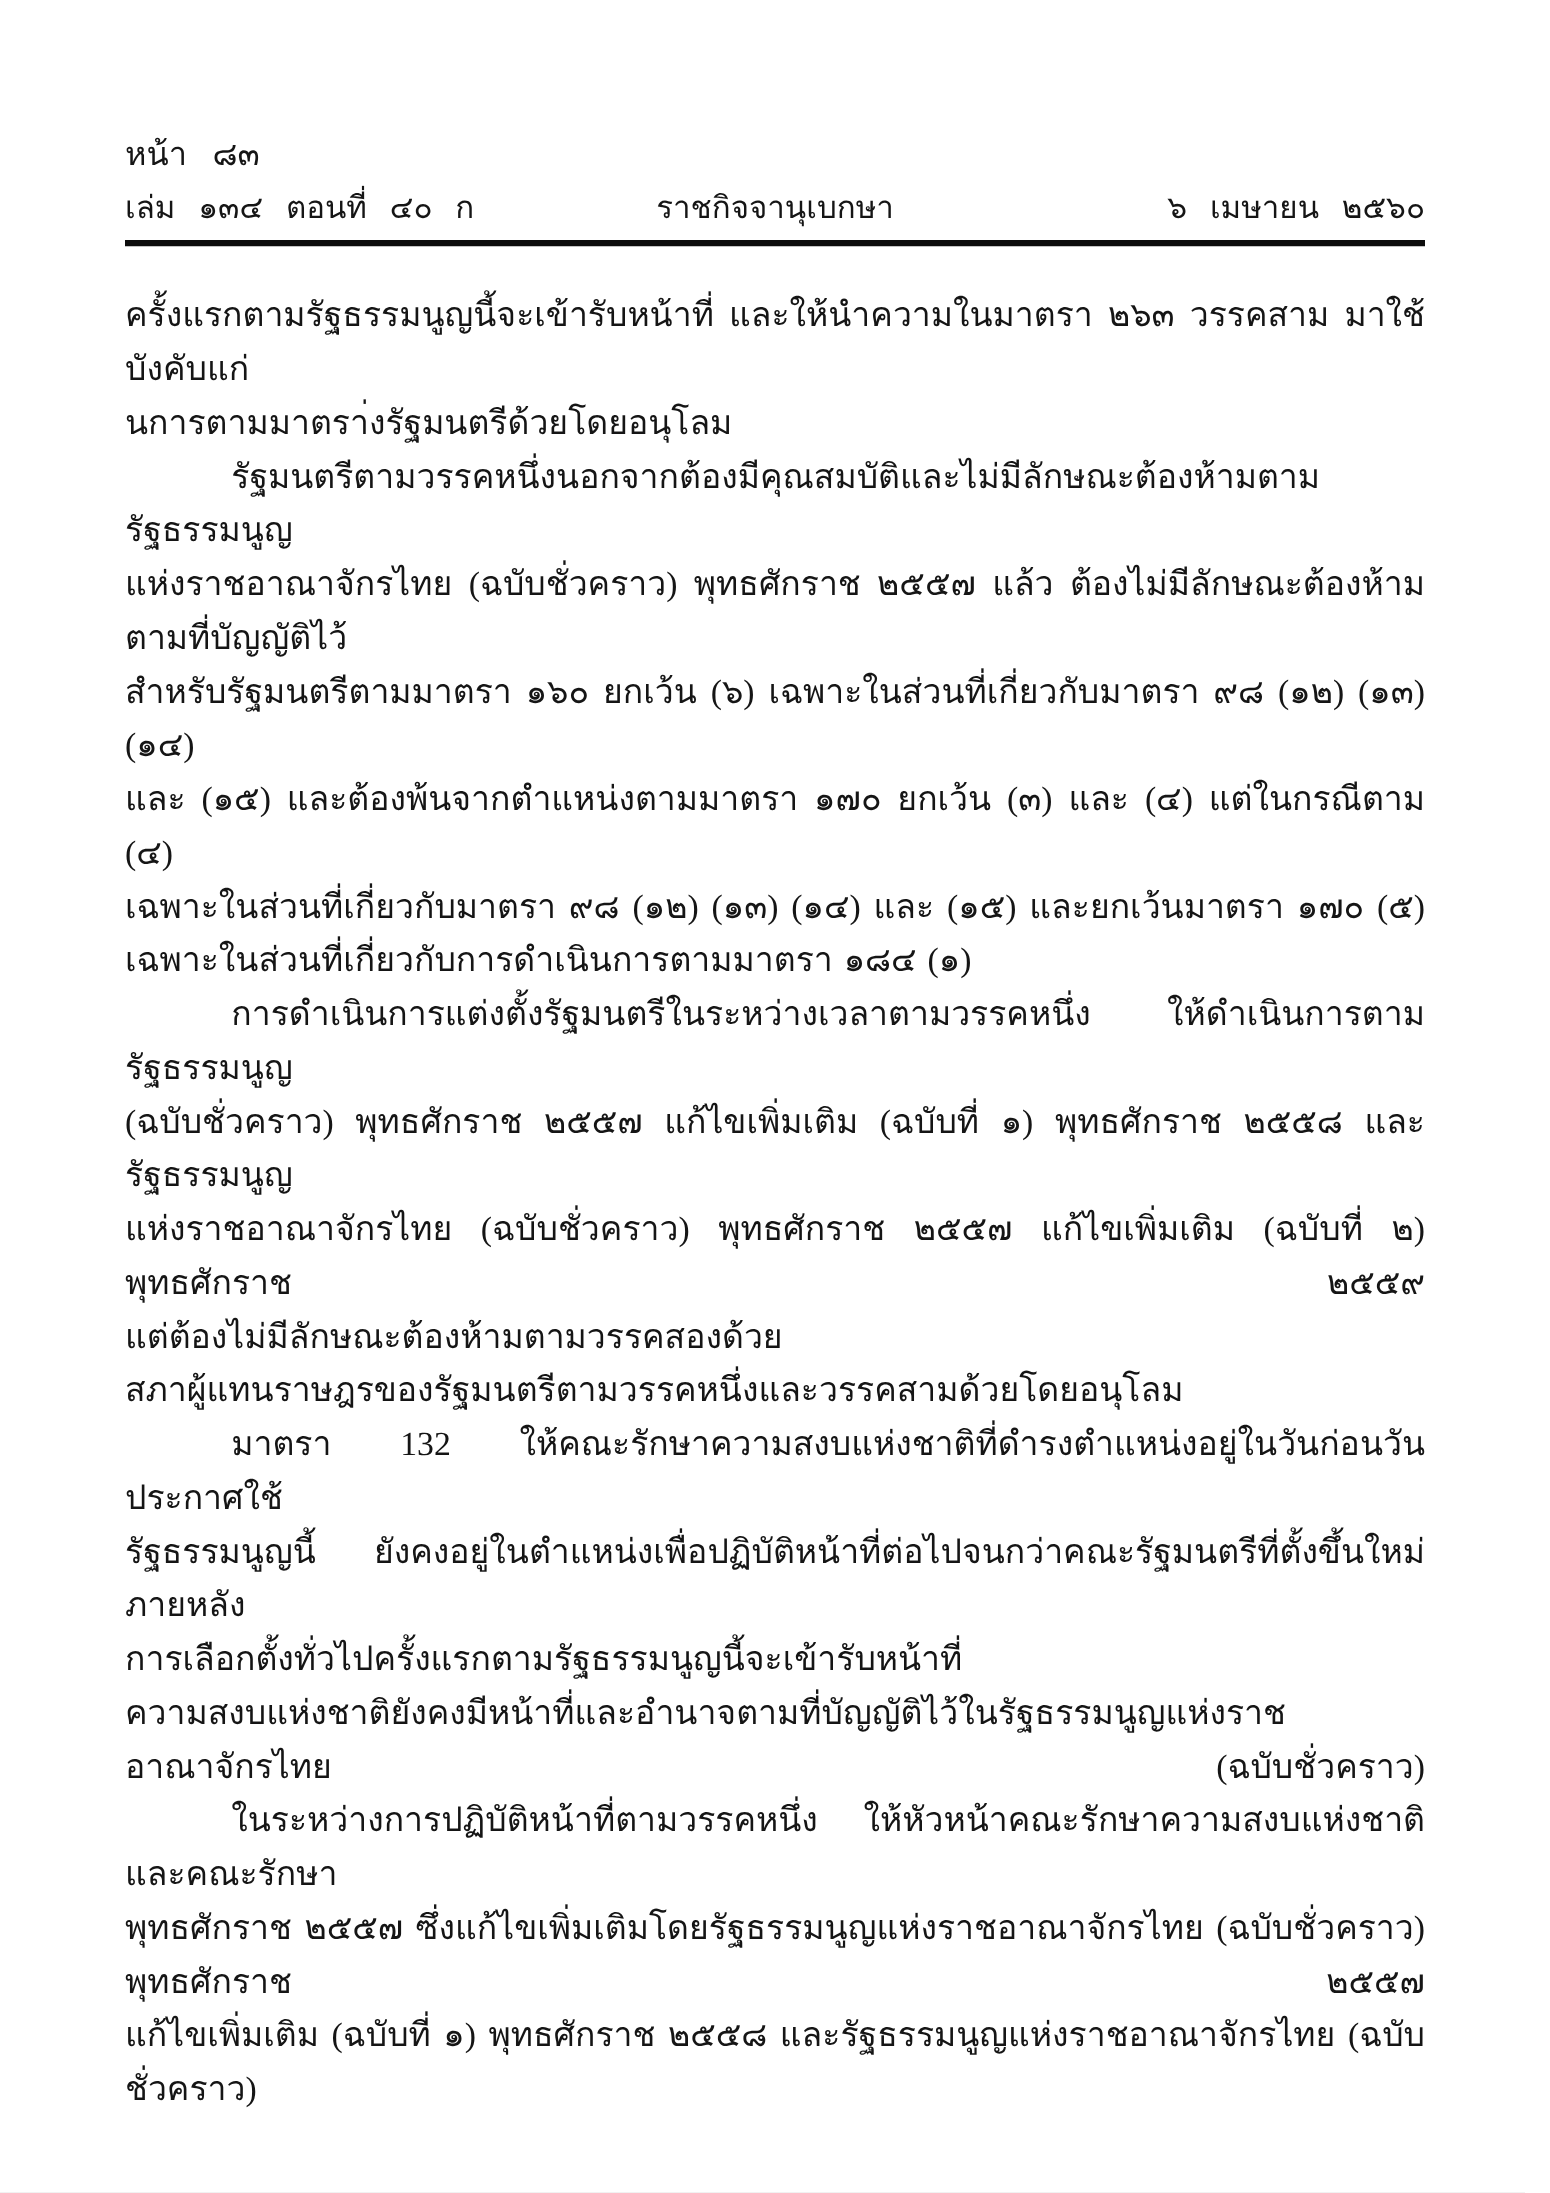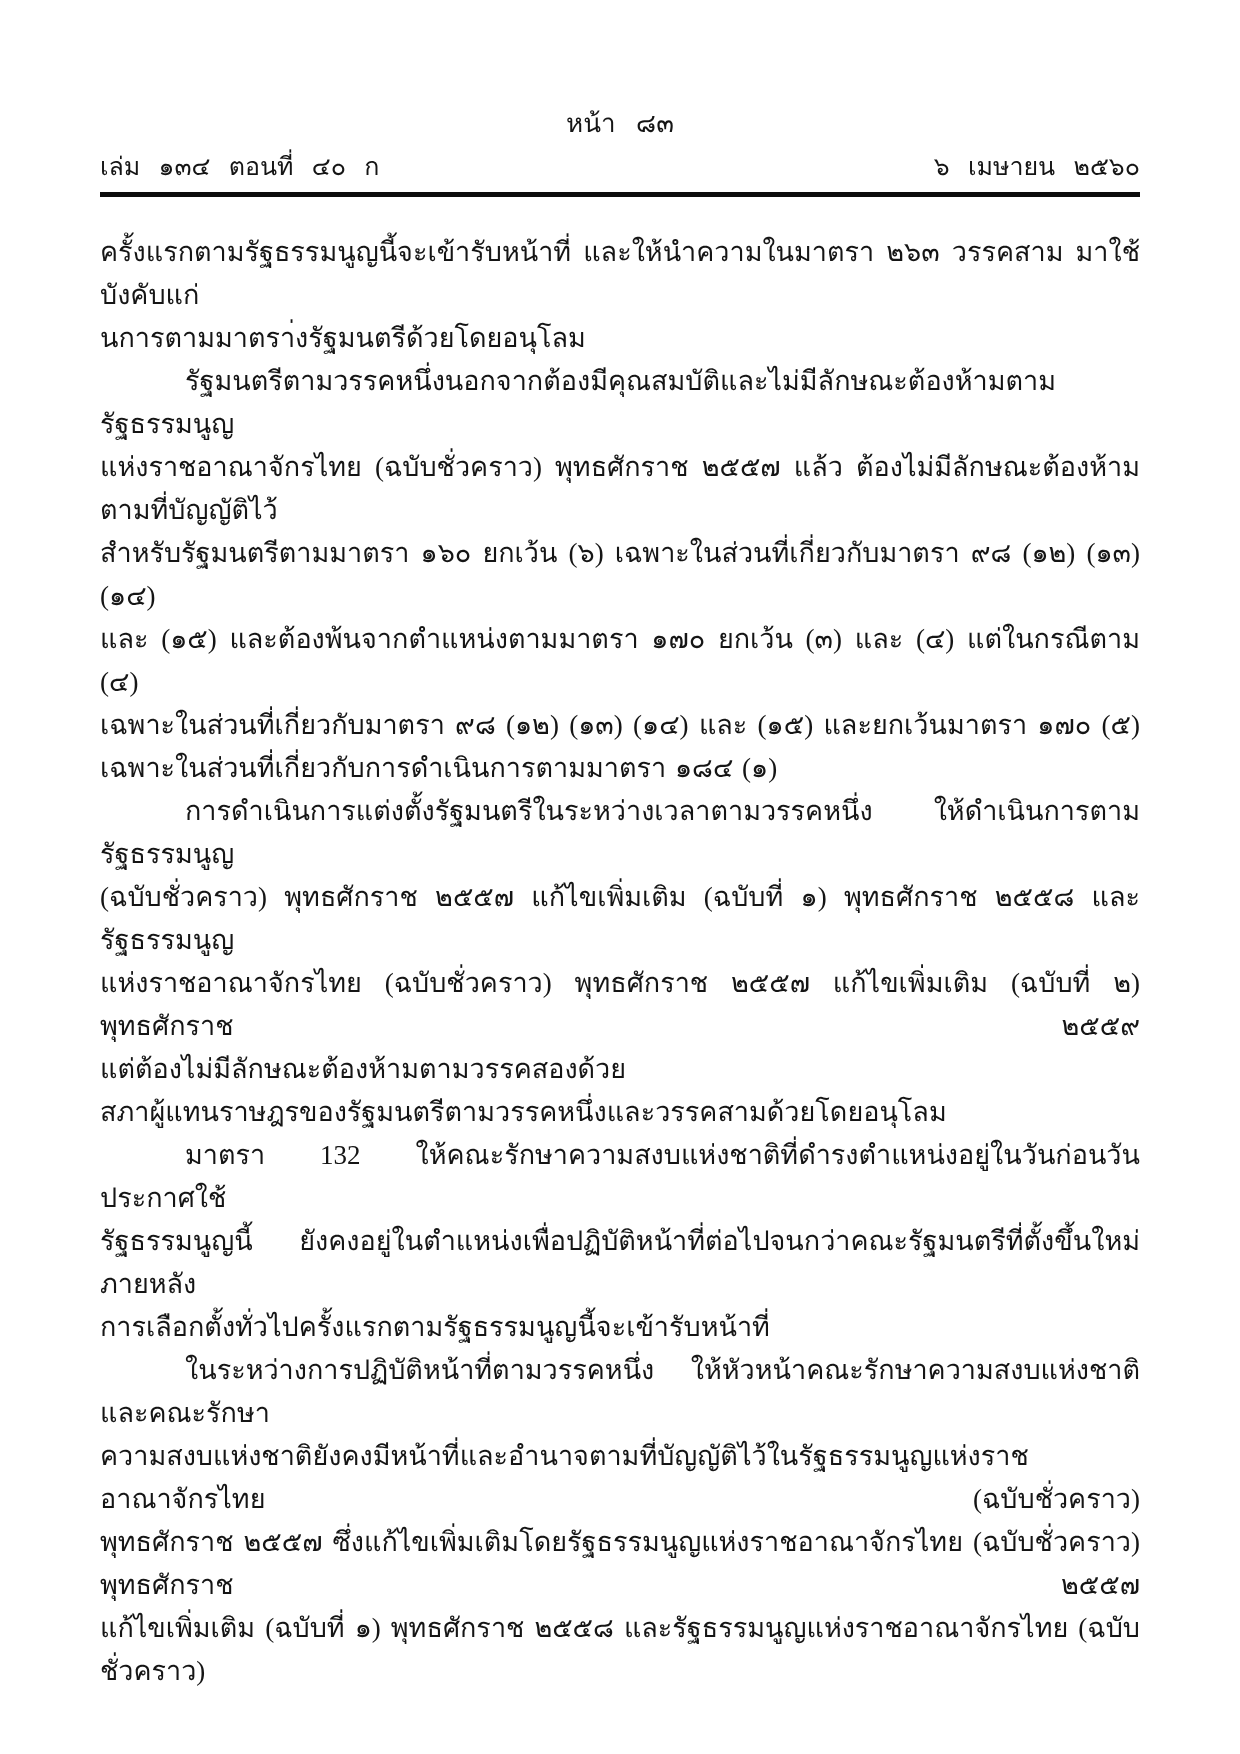--- a/index.html
+++ b/index.html
@@ -18,21 +18,21 @@
     overflow: hidden;
   }
   
   .running-head {
     position: absolute;
     left: 100px;
     top: 103px;
     width: 1040px;
   }
   .page-number-line {
-    text-align: center;
+    text-align: left;
     font-size: 26px;
     line-height: 42px;
     word-spacing: 14px;
     white-space: nowrap;
   }
   .masthead-row {
     display: flex;
     align-items: baseline;
     justify-content: space-between;
     font-size: 25px;
@@ -73,20 +73,21 @@
 </style>
 </head>
 <body>
 
 <div class="page">
 
   <div class="running-head">
     <div class="page-number-line">หน้า ๘๓</div>
     <div class="masthead-row">
       <span class="masthead-left">เล่ม ๑๓๔ ตอนที่ ๔๐ ก</span>
+      <span class="masthead-center">ราชกิจจานุเบกษา</span>
       <span class="masthead-right">๖ เมษายน ๒๕๖๐</span>
     </div>
     <div class="head-rule"></div>
   </div>
 
   <div class="doc-body">
       <div class="paragraph">
         <div class="line just">ครั้งแรกตามรัฐธรรมนูญนี้จะเข้ารับหน้าที่ และให้นำความในมาตรา ๒๖๓ วรรคสาม มาใช้บังคับแก่</div>
         <div class="line">นการตามมาตรา่งรัฐมนตรีด้วยโดยอนุโลม</div>
       </div>
@@ -106,20 +107,20 @@
       </div>
       <div class="paragraph">
         <div class="line">สภาผู้แทนราษฎรของรัฐมนตรีตามวรรคหนึ่งและวรรคสามด้วยโดยอนุโลม</div>
       </div>
       <div class="paragraph">
         <div class="line just indent-first">มาตรา 132 ให้คณะรักษาความสงบแห่งชาติที่ดำรงตำแหน่งอยู่ในวันก่อนวันประกาศใช้</div>
         <div class="line just">รัฐธรรมนูญนี้ ยังคงอยู่ในตำแหน่งเพื่อปฏิบัติหน้าที่ต่อไปจนกว่าคณะรัฐมนตรีที่ตั้งขึ้นใหม่ภายหลัง</div>
         <div class="line">การเลือกตั้งทั่วไปครั้งแรกตามรัฐธรรมนูญนี้จะเข้ารับหน้าที่</div>
       </div>
       <div class="paragraph">
+        <div class="line just">ความสงบแห่งชาติยังคงมีหน้าที่และอำนาจตามที่บัญญัติไว้ในรัฐธรรมนูญแห่งราชอาณาจักรไทย (ฉบับชั่วคราว)</div>
         <div class="line just indent-first">ในระหว่างการปฏิบัติหน้าที่ตามวรรคหนึ่ง ให้หัวหน้าคณะรักษาความสงบแห่งชาติและคณะรักษา</div>
-        <div class="line just">ความสงบแห่งชาติยังคงมีหน้าที่และอำนาจตามที่บัญญัติไว้ในรัฐธรรมนูญแห่งราชอาณาจักรไทย (ฉบับชั่วคราว)</div>
         <div class="line just">พุทธศักราช ๒๕๕๗ ซึ่งแก้ไขเพิ่มเติมโดยรัฐธรรมนูญแห่งราชอาณาจักรไทย (ฉบับชั่วคราว) พุทธศักราช ๒๕๕๗</div>
         <div class="line just">แก้ไขเพิ่มเติม (ฉบับที่ ๑) พุทธศักราช ๒๕๕๘ และรัฐธรรมนูญแห่งราชอาณาจักรไทย (ฉบับชั่วคราว)</div>
       </div>
     </div>
 
 </div>
 
 </body></html>

